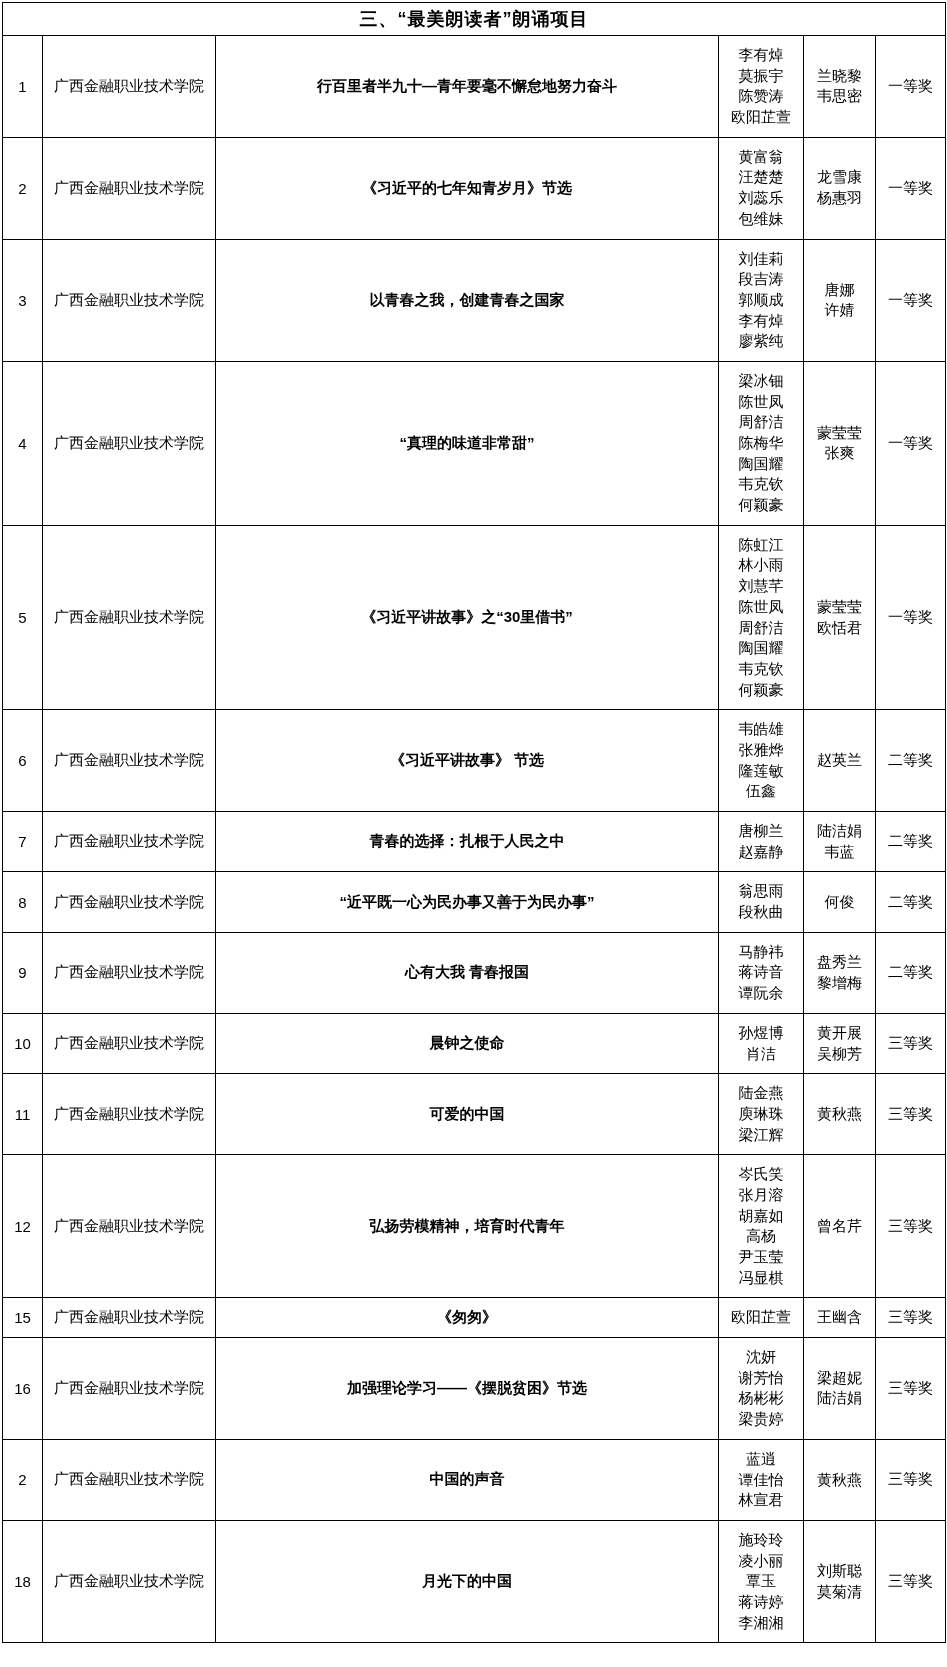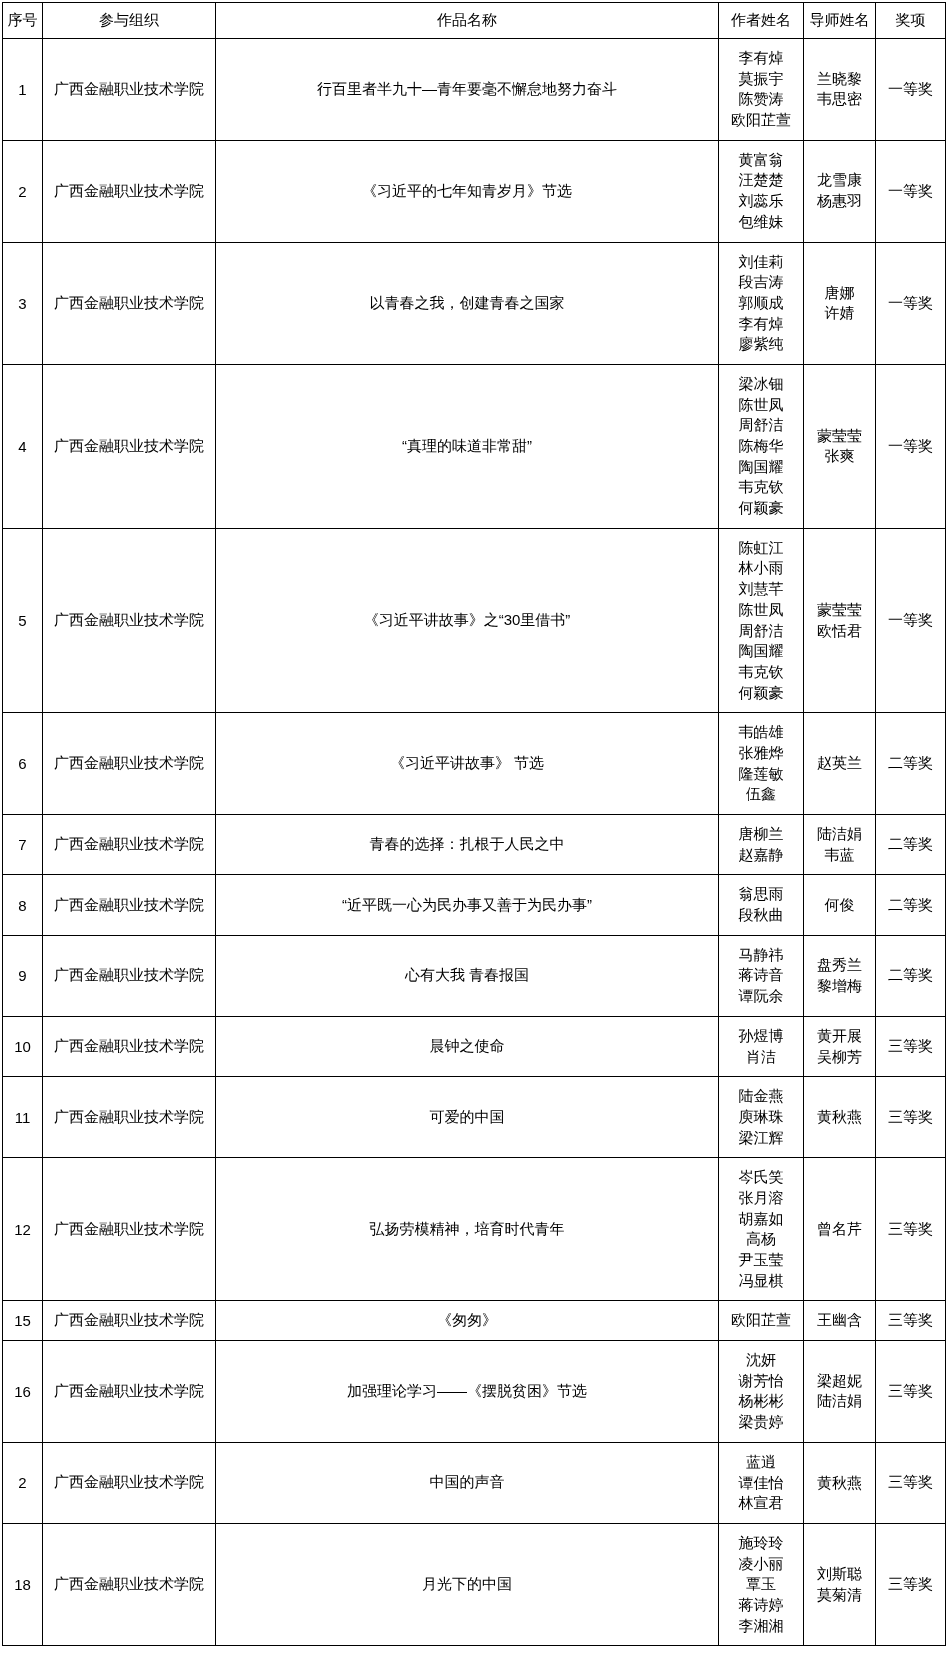--- a/index.html
+++ b/index.html
@@ -30,44 +30,39 @@
     letter-spacing:1px;
   }
   .hdr td{padding:8px 2px;}
   col.c-no{width:40px;}
   col.c-org{width:173px;}
   col.c-work{width:503px;}
   col.c-auth{width:85px;}
   col.c-ment{width:72px;}
   col.c-award{width:70px;}
   .multiline{white-space:pre-line;line-height:1.38;}
-  .work-cell{padding:9px 6px;}
+  .work-cell{padding:9px 6px;font-weight:bold;}
   .body-row td{padding-top:9px;padding-bottom:9px;}
 </style>
 </head>
 <body>
 
 <div class="sheet">
   <table>
     <colgroup>
       <col class="c-no">
         <col class="c-org">
         <col class="c-work">
       <col class="c-auth">
         <col class="c-ment">
         <col class="c-award">
     </colgroup>
     <tbody>
-      <tr class="hdr">
-        <td>序号</td>
-        <td>参与组织</td>
-        <td>作品名称</td>
-        <td>作者姓名</td>
-        <td>导师姓名</td>
-        <td>奖项</td>
+      <tr>
+        <td colspan="6" class="title-cell">三、“最美朗读者”朗诵项目</td>
       </tr>
 
   <tr class="body-row">
     <td>1</td>
     <td>广西金融职业技术学院</td>
     <td class="work-cell">行百里者半九十—青年要毫不懈怠地努力奋斗</td>
     <td class="multiline">李有焯
 莫振宇
 陈赞涛
 欧阳芷萱</td>

